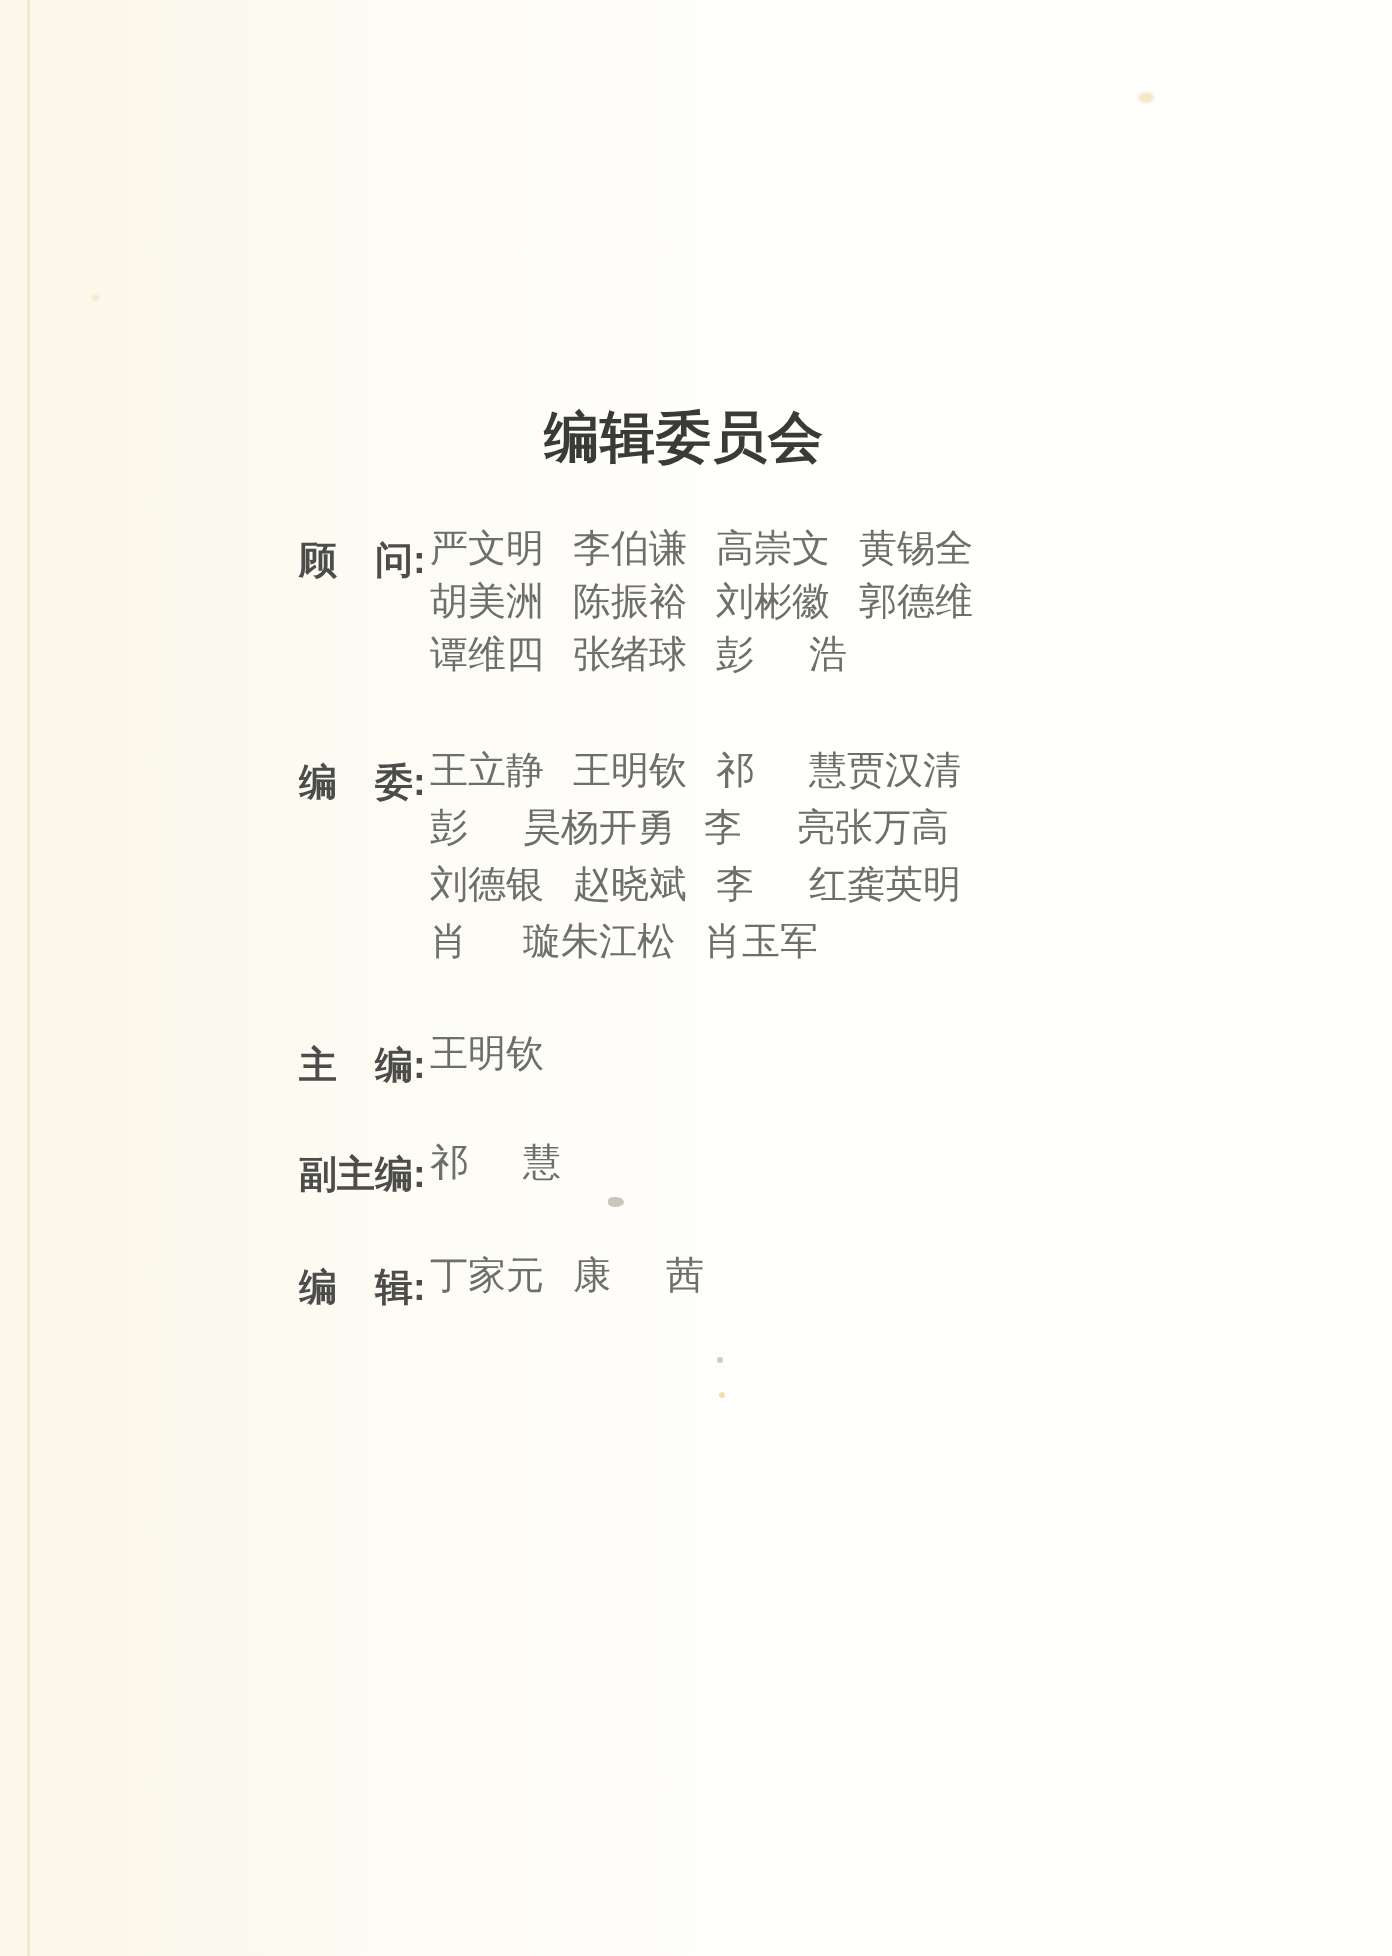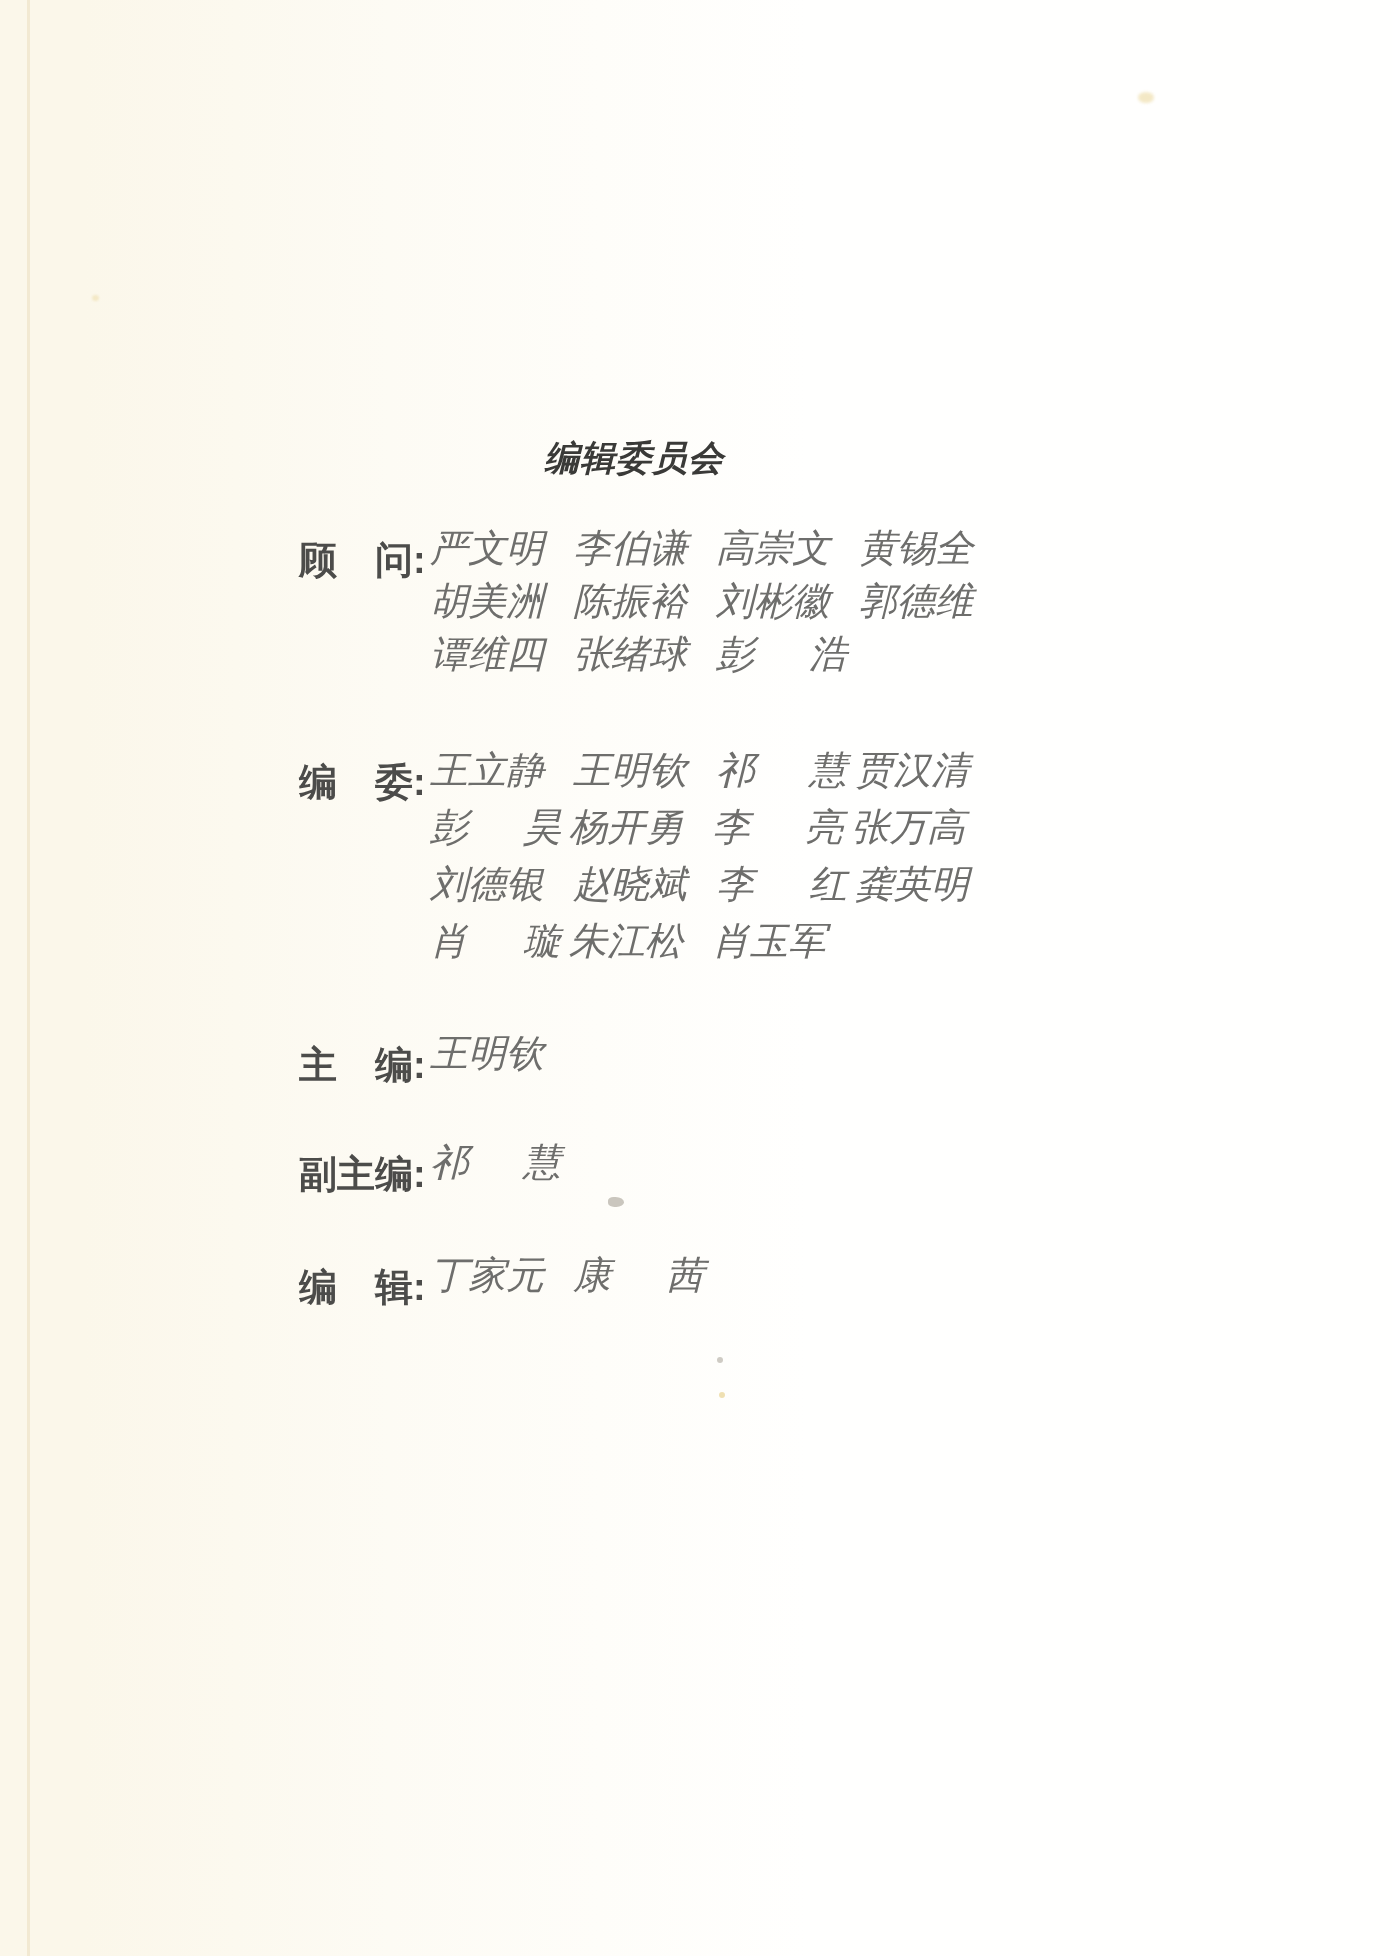--- a/index.html
+++ b/index.html
@@ -32,29 +32,28 @@
   }
   .crease-line {
     position: absolute;
     left: 27px; top: 0;
     width: 3px; height: 1956px;
     background: var(--crease);
     opacity: 0.75;
   }
   .page-title {
     position: absolute;
-    left: 544px; top: 405px;
+    left: 544px; top: 370px;
     height: 62px; line-height: 62px;
     font-family: "Liberation Serif", serif;
-    font-size: 35px;
+    font-size: 55px;
     font-weight: 700;
     letter-spacing: 1px;
     color: var(--ink-title);
     white-space: nowrap;
-    font-style: italic;
   }
   .row {
     position: absolute;
     left: 299px;
     height: 52px; line-height: 52px;
     white-space: nowrap;
   }
   .row-label {
     position: absolute;
     left: 0; top: 12px;
@@ -72,25 +71,24 @@
   }
   .member-name {
     display: inline-block;
     vertical-align: top;
     width: 115px;
     margin-right: 28px;
     font-family: "Liberation Serif", serif;
     font-size: 38px;
     color: var(--ink-name);
     overflow: visible;
-    font-style: italic;
   }
   .member-name.two {
     width: 131px;
-    margin-right: 8px;
+    margin-right: 0;
     text-align: justify;
     text-align-last: justify;
   }
   .speck {
     position: absolute;
     border-radius: 50%;
     pointer-events: none;
   }
   .speck-a { left: 1138px; top: 92px;  width: 16px; height: 11px; background: var(--speck-yellow); opacity: .45; filter: blur(1.5px); }
   .speck-b { left: 608px;  top: 1197px; width: 16px; height: 10px; background: var(--speck-gray);  opacity: .55; filter: blur(.6px); border-radius: 40% 60% 55% 45%; }

